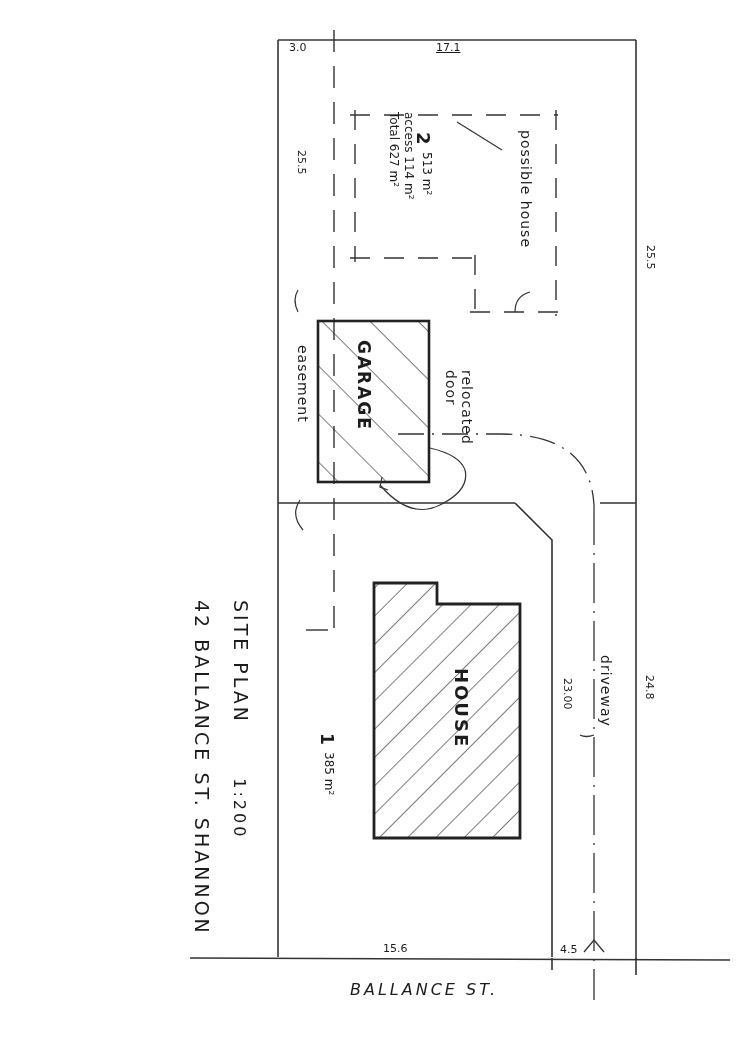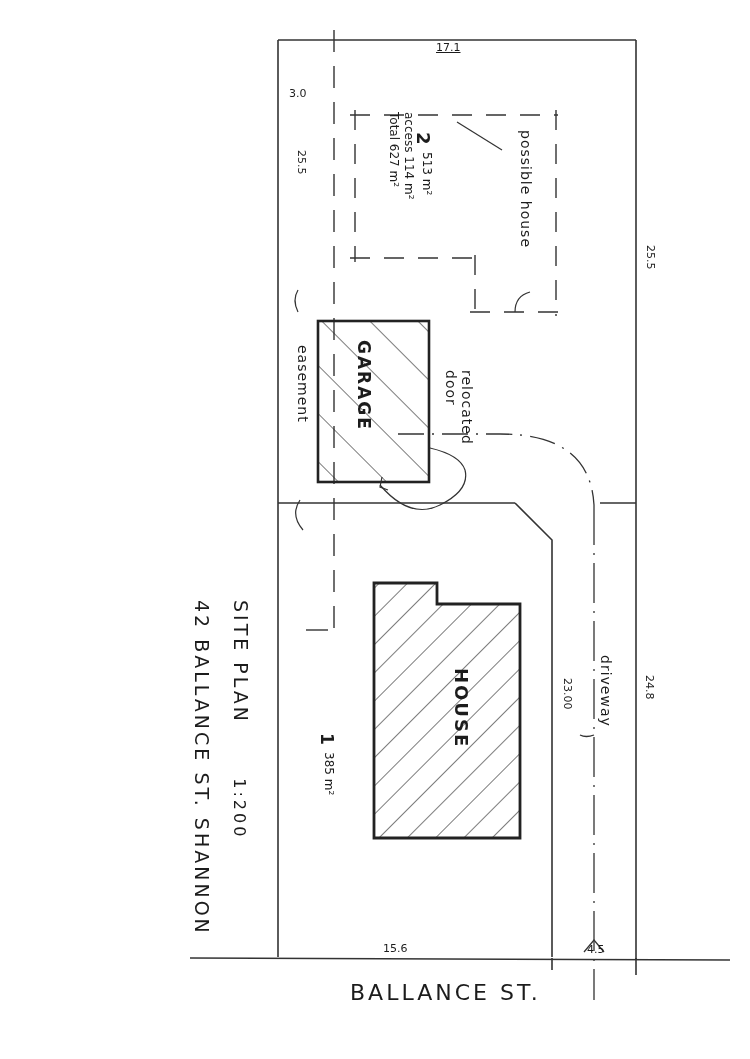--- a/index.html
+++ b/index.html
@@ -2,21 +2,21 @@
 <html><head>
 <meta charset="utf-8">
 <style>
   html,body{margin:0;padding:0;background:#ffffff;}
   body{width:750px;height:1059px;position:relative;overflow:hidden;font-family:"DejaVu Sans",sans-serif;color:#1a1a1a;}
   svg.plan{position:absolute;left:0;top:0;}
   .lbl{position:absolute;white-space:nowrap;color:#1c1c1c;font-family:"DejaVu Sans",sans-serif;line-height:1;}
   .rot90{transform-origin:0 0;transform:rotate(90deg);}
   .dim{font-size:11px;}
   .title{font-size:19px;letter-spacing:3px;}
-  .street{font-size:22px;letter-spacing:3px;}
+  .street{font-size:16px;letter-spacing:3px;font-style:italic;}
   .hand{font-size:14px;letter-spacing:1px;}
   .big{font-size:17px;letter-spacing:2px;font-weight:bold;}
 </style>
 </head>
 <body>
 
 <svg class="plan" width="750" height="1059" viewBox="0 0 750 1059">
   <defs>
     <pattern id="hatchG" patternUnits="userSpaceOnUse" width="34" height="34" patternTransform="rotate(-45)">
       <line x1="0" y1="0" x2="0" y2="34" stroke="#222" stroke-width="1.2"></line>
@@ -78,28 +78,28 @@
     <path d="M298,290 Q292,300 298,312"></path>
     <path d="M300,500 Q290,515 303,530"></path>
   </g>
 
   <g stroke="#333" stroke-width="1.2" fill="none">
     <path d="M457,122 L502,150"></path>
     <path d="M530,292 Q515,296 515,312"></path>
   </g>
 </svg>
 
-<div class="lbl dim" style="left:289px;top:42px;margin-top:46px;">3.0</div>
+<div class="lbl dim" style="left:289px;top:42px;">3.0</div>
 <div class="lbl dim" style="left:436px;top:42px;text-decoration:underline;">17.1</div>
 <div class="lbl dim rot90" style="left:307px;top:150px;">25.5</div>
 <div class="lbl dim rot90" style="left:656px;top:245px;">25.5</div>
 <div class="lbl dim rot90" style="left:655px;top:675px;">24.8</div>
 <div class="lbl dim rot90" style="left:573px;top:678px;">23.00</div>
 <div class="lbl dim" style="left:383px;top:943px;">15.6</div>
-<div class="lbl dim" style="left:560px;top:944px;margin-left:27px;">4.5</div>
+<div class="lbl dim" style="left:560px;top:944px;">4.5</div>
 
 <div class="lbl rot90" style="left:432px;top:132px;font-size:18px;font-weight:bold;">2</div>
 <div class="lbl rot90" style="left:433px;top:152px;font-size:12px;">513 m²</div>
 <div class="lbl rot90" style="left:415px;top:112px;font-size:12px;">access 114 m²</div>
 <div class="lbl rot90" style="left:400px;top:112px;font-size:12px;">Total 627 m²</div>
 
 <div class="lbl hand rot90" style="left:533px;top:130px;">possible house</div>
 
 <div class="lbl big rot90" style="left:372px;top:340px;">GARAGE</div>
 <div class="lbl big rot90" style="left:470px;top:668px;font-size:18px;">HOUSE</div>

